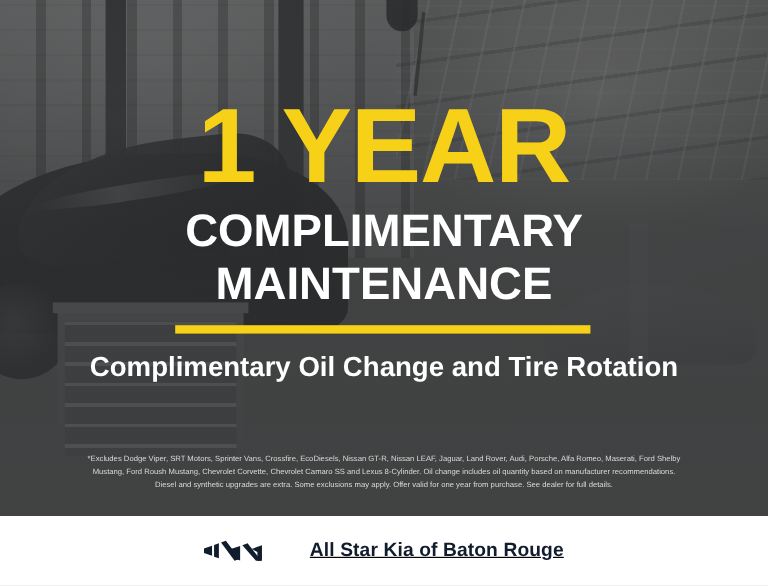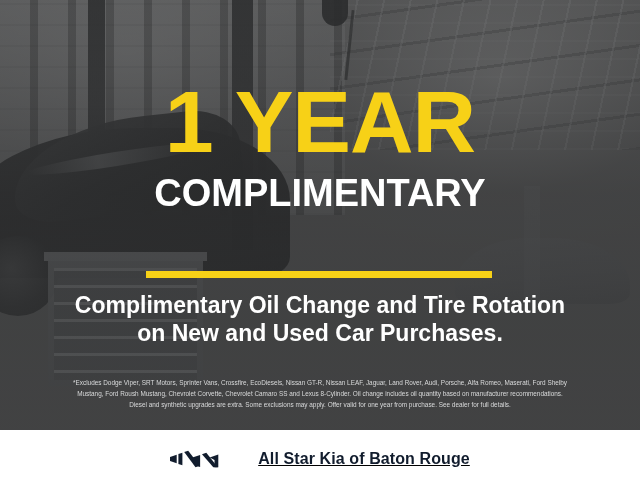--- a/index.html
+++ b/index.html
@@ -345,26 +345,26 @@
     <div class="toolchest-drawers"></div>
     <div class="lift-car"></div>
     <div class="lift-post"></div>
     <div class="scrim"></div>
 
     <div class="copy">
       <div class="headline-year">1 YEAR</div>
 
       <div class="headline-sub1">COMPLIMENTARY</div>
 
+      <div class="headline-sub2">MAINTENANCE</div>
 
       <div class="divider"></div>
 
       <div class="offer-line1">Complimentary Oil Change and Tire Rotation</div>
 
-      <div class="offer-line2">on New and Used Car Purchases.</div>
 
       <div class="disclaimer">
         <div>*Excludes Dodge Viper, SRT Motors, Sprinter Vans, Crossfire, EcoDiesels, Nissan GT-R, Nissan LEAF, Jaguar, Land Rover, Audi, Porsche, Alfa Romeo, Maserati, Ford Shelby</div>
         <div>Mustang, Ford Roush Mustang, Chevrolet Corvette, Chevrolet Camaro SS and Lexus 8-Cylinder. Oil change includes oil quantity based on manufacturer recommendations.</div>
         <div>Diesel and synthetic upgrades are extra. Some exclusions may apply. Offer valid for one year from purchase. See dealer for full details.</div>
       </div>
     </div>
   </div>
 
   <div class="footer">

